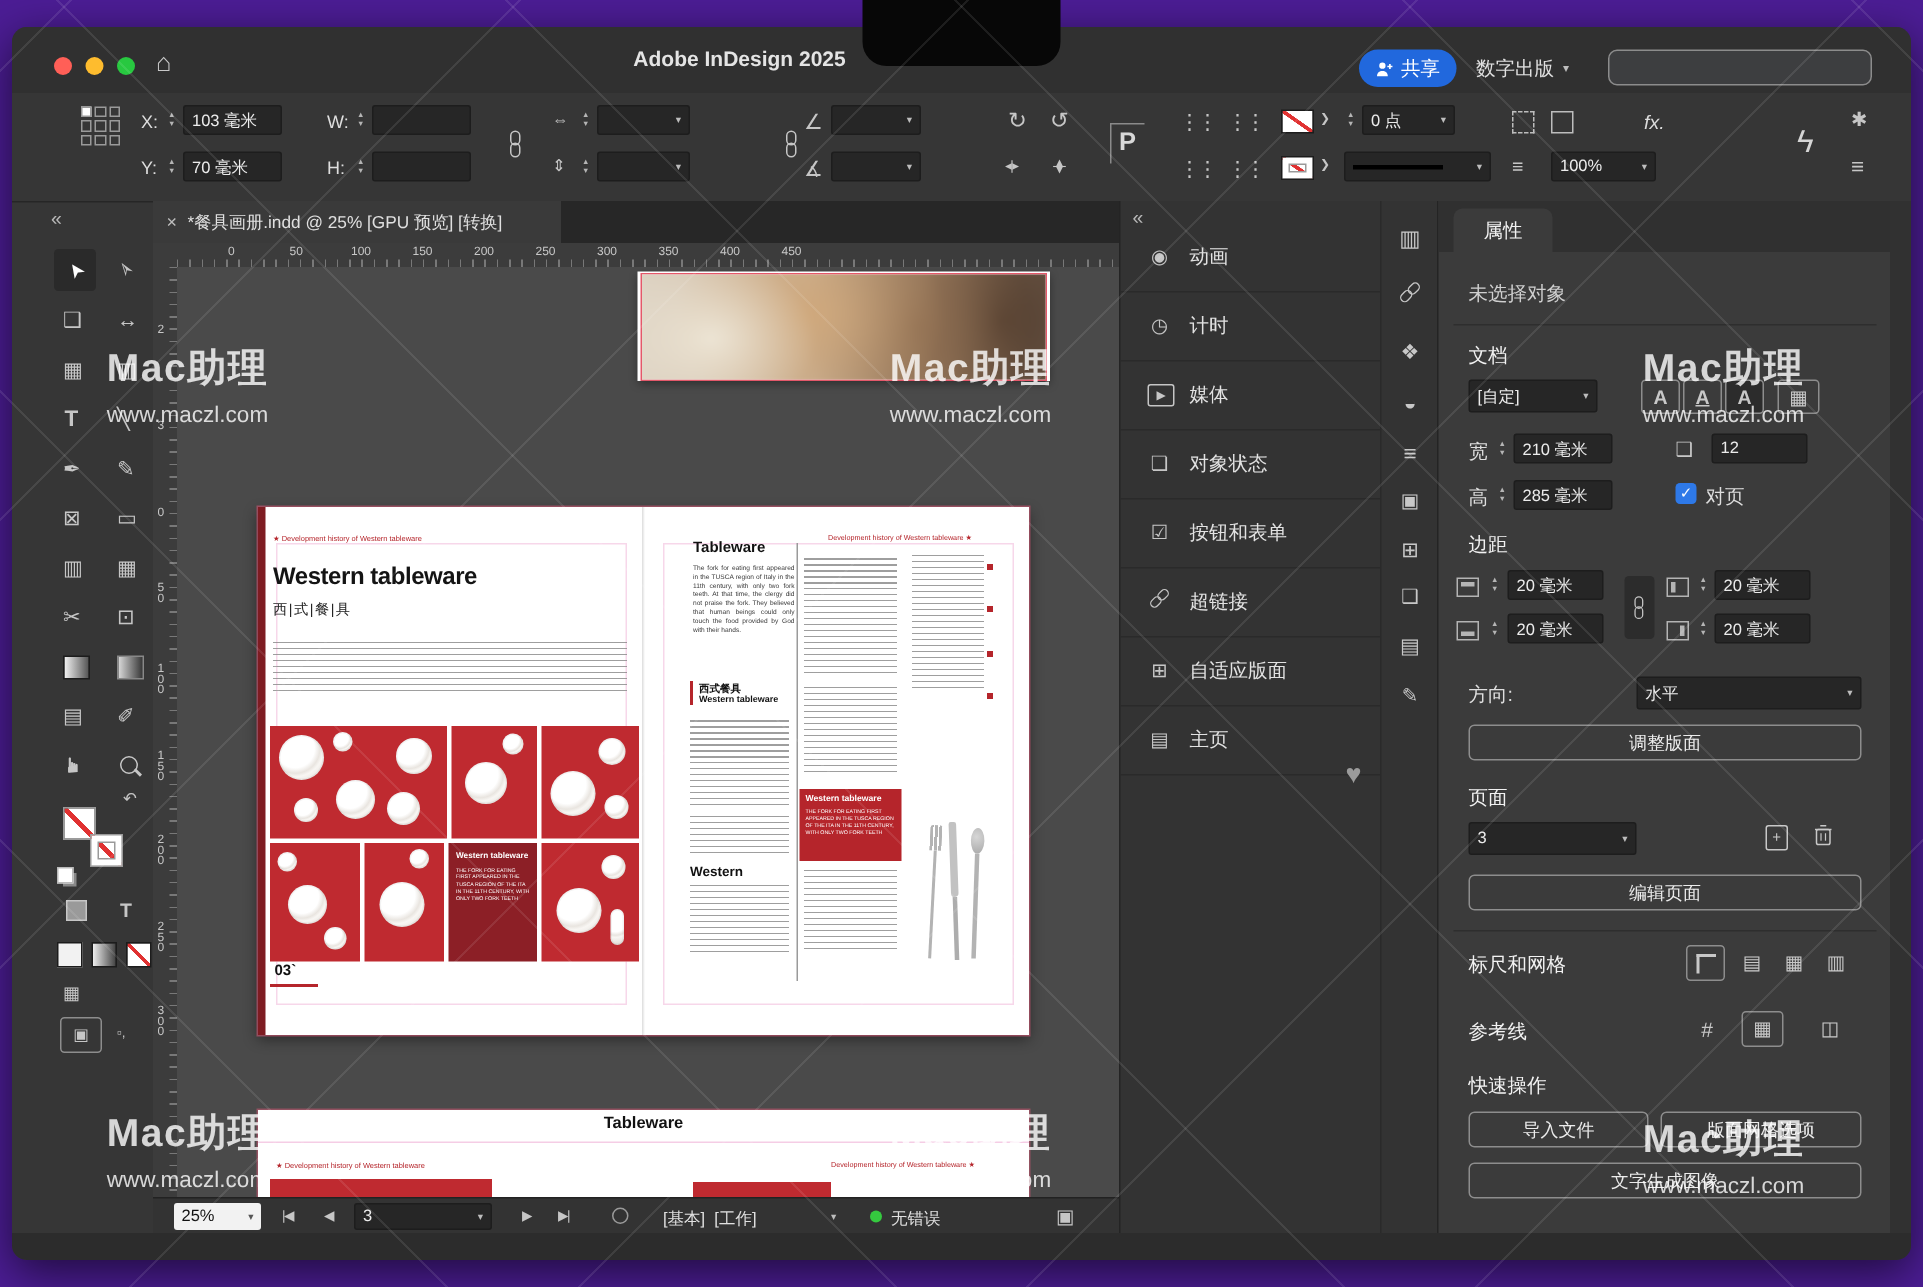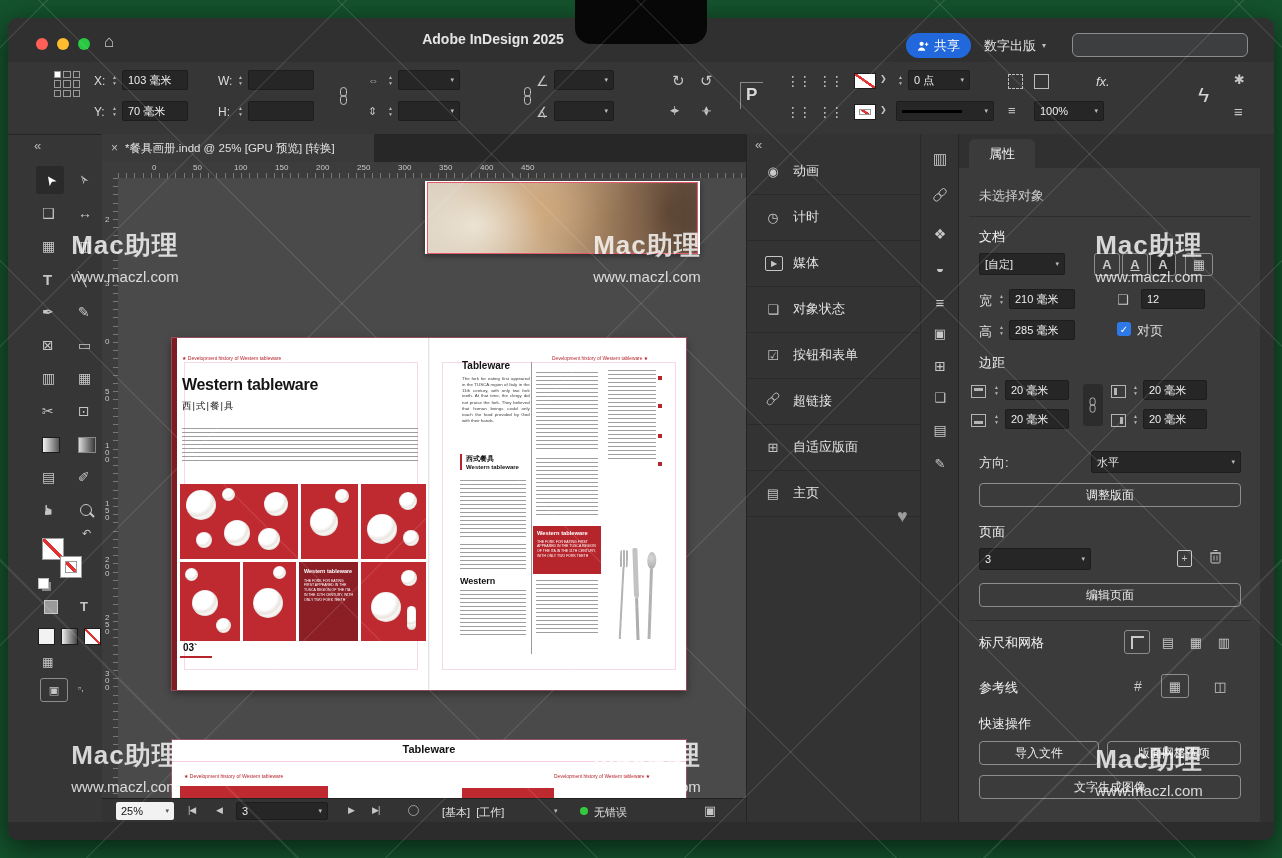--- a/index.html
+++ b/index.html
@@ -1,16 +1,16 @@
 <!DOCTYPE html>
 <html><head>
 <meta charset="utf-8">
 <style>
   html,body{margin:0;padding:0;background:#101010}
-  #stage{position:relative;width:1282px;height:858px;background:#14532d;overflow:hidden;
+  #stage{position:relative;width:1282px;height:858px;background:#4c1d95;overflow:hidden;
          font-family:"Liberation Sans","DejaVu Sans",sans-serif;-webkit-font-smoothing:antialiased}
   .abs{position:absolute}
   #window{position:absolute;left:8px;top:18px;width:1266px;height:822px;background:#363636;
           border-radius:10px;overflow:hidden;box-shadow:0 8px 30px rgba(0,0,0,.6)}
   
   .lbl{color:#dedede;font-size:12px;line-height:1}
   .ic{color:#c6c6c6;font-size:14px;line-height:1;text-align:center}
   .fld{display:flex;align-items:center;background:#262626;border:1px solid #1d1d1d;border-radius:2px;
        color:#ececec;font-size:11px;padding:0 5px;height:20px;box-sizing:border-box;white-space:nowrap}
   .dd::after{content:"▾";font-size:7px;color:#bdbdbd;margin-left:auto;padding-left:4px}

